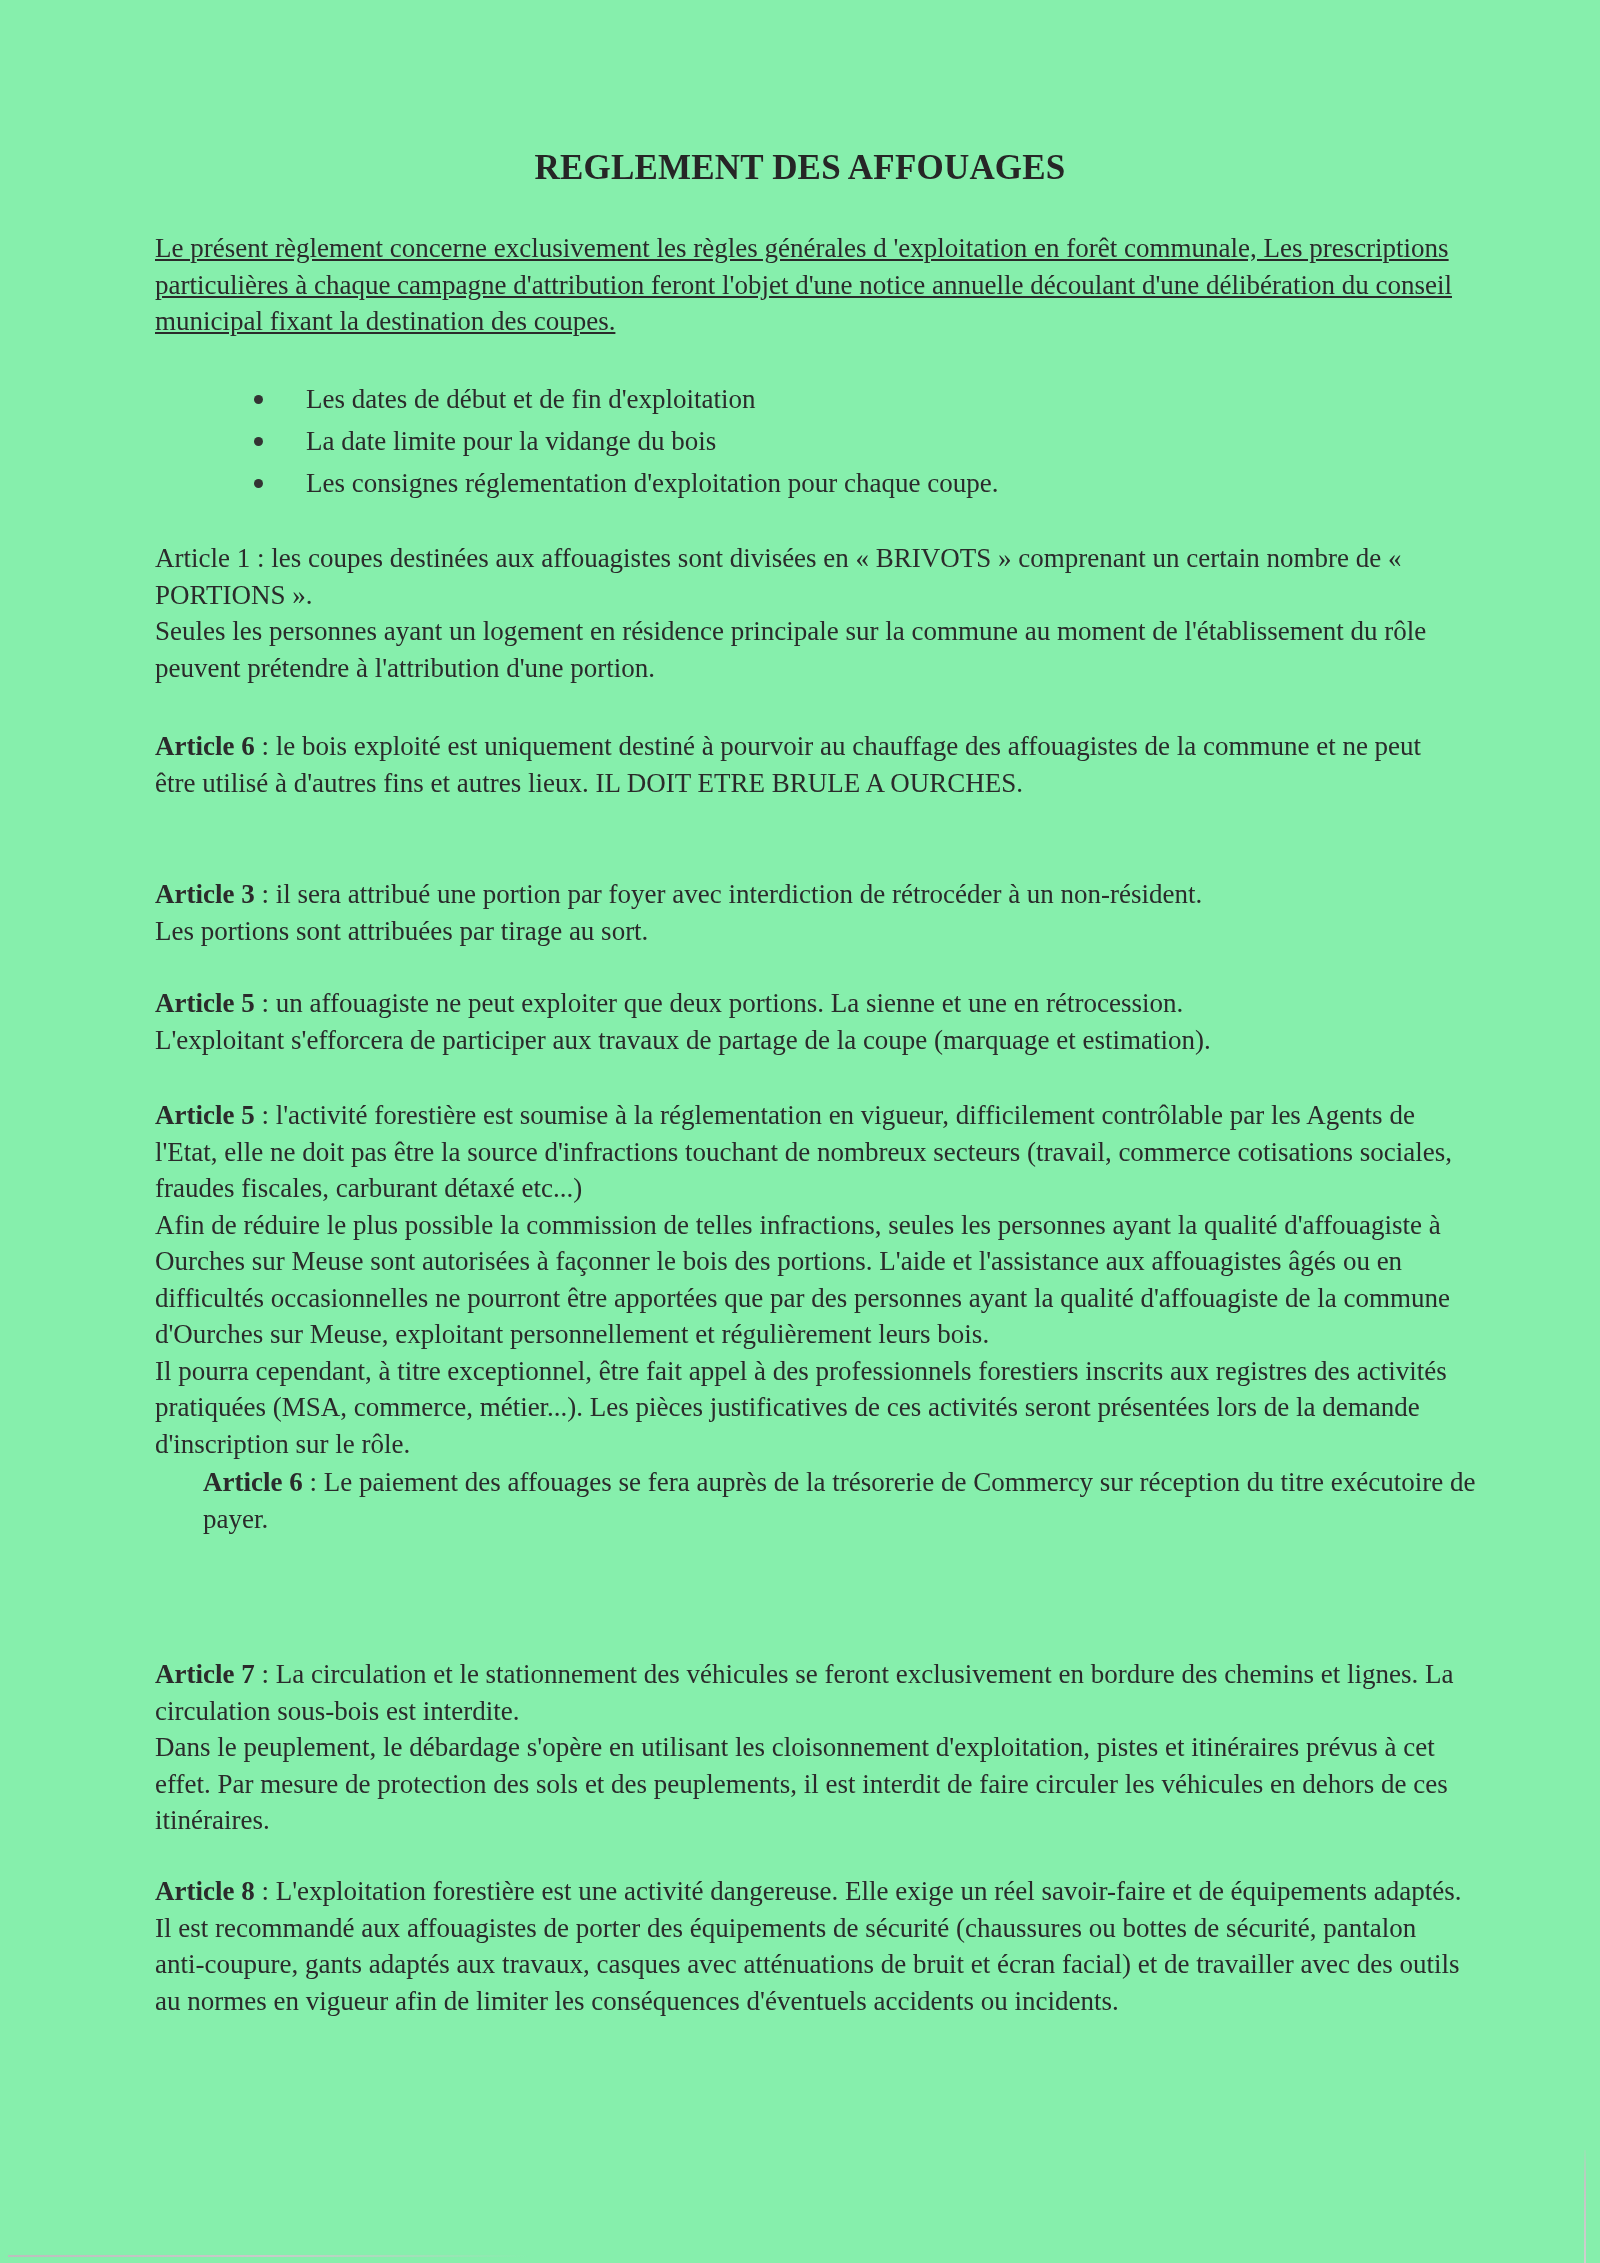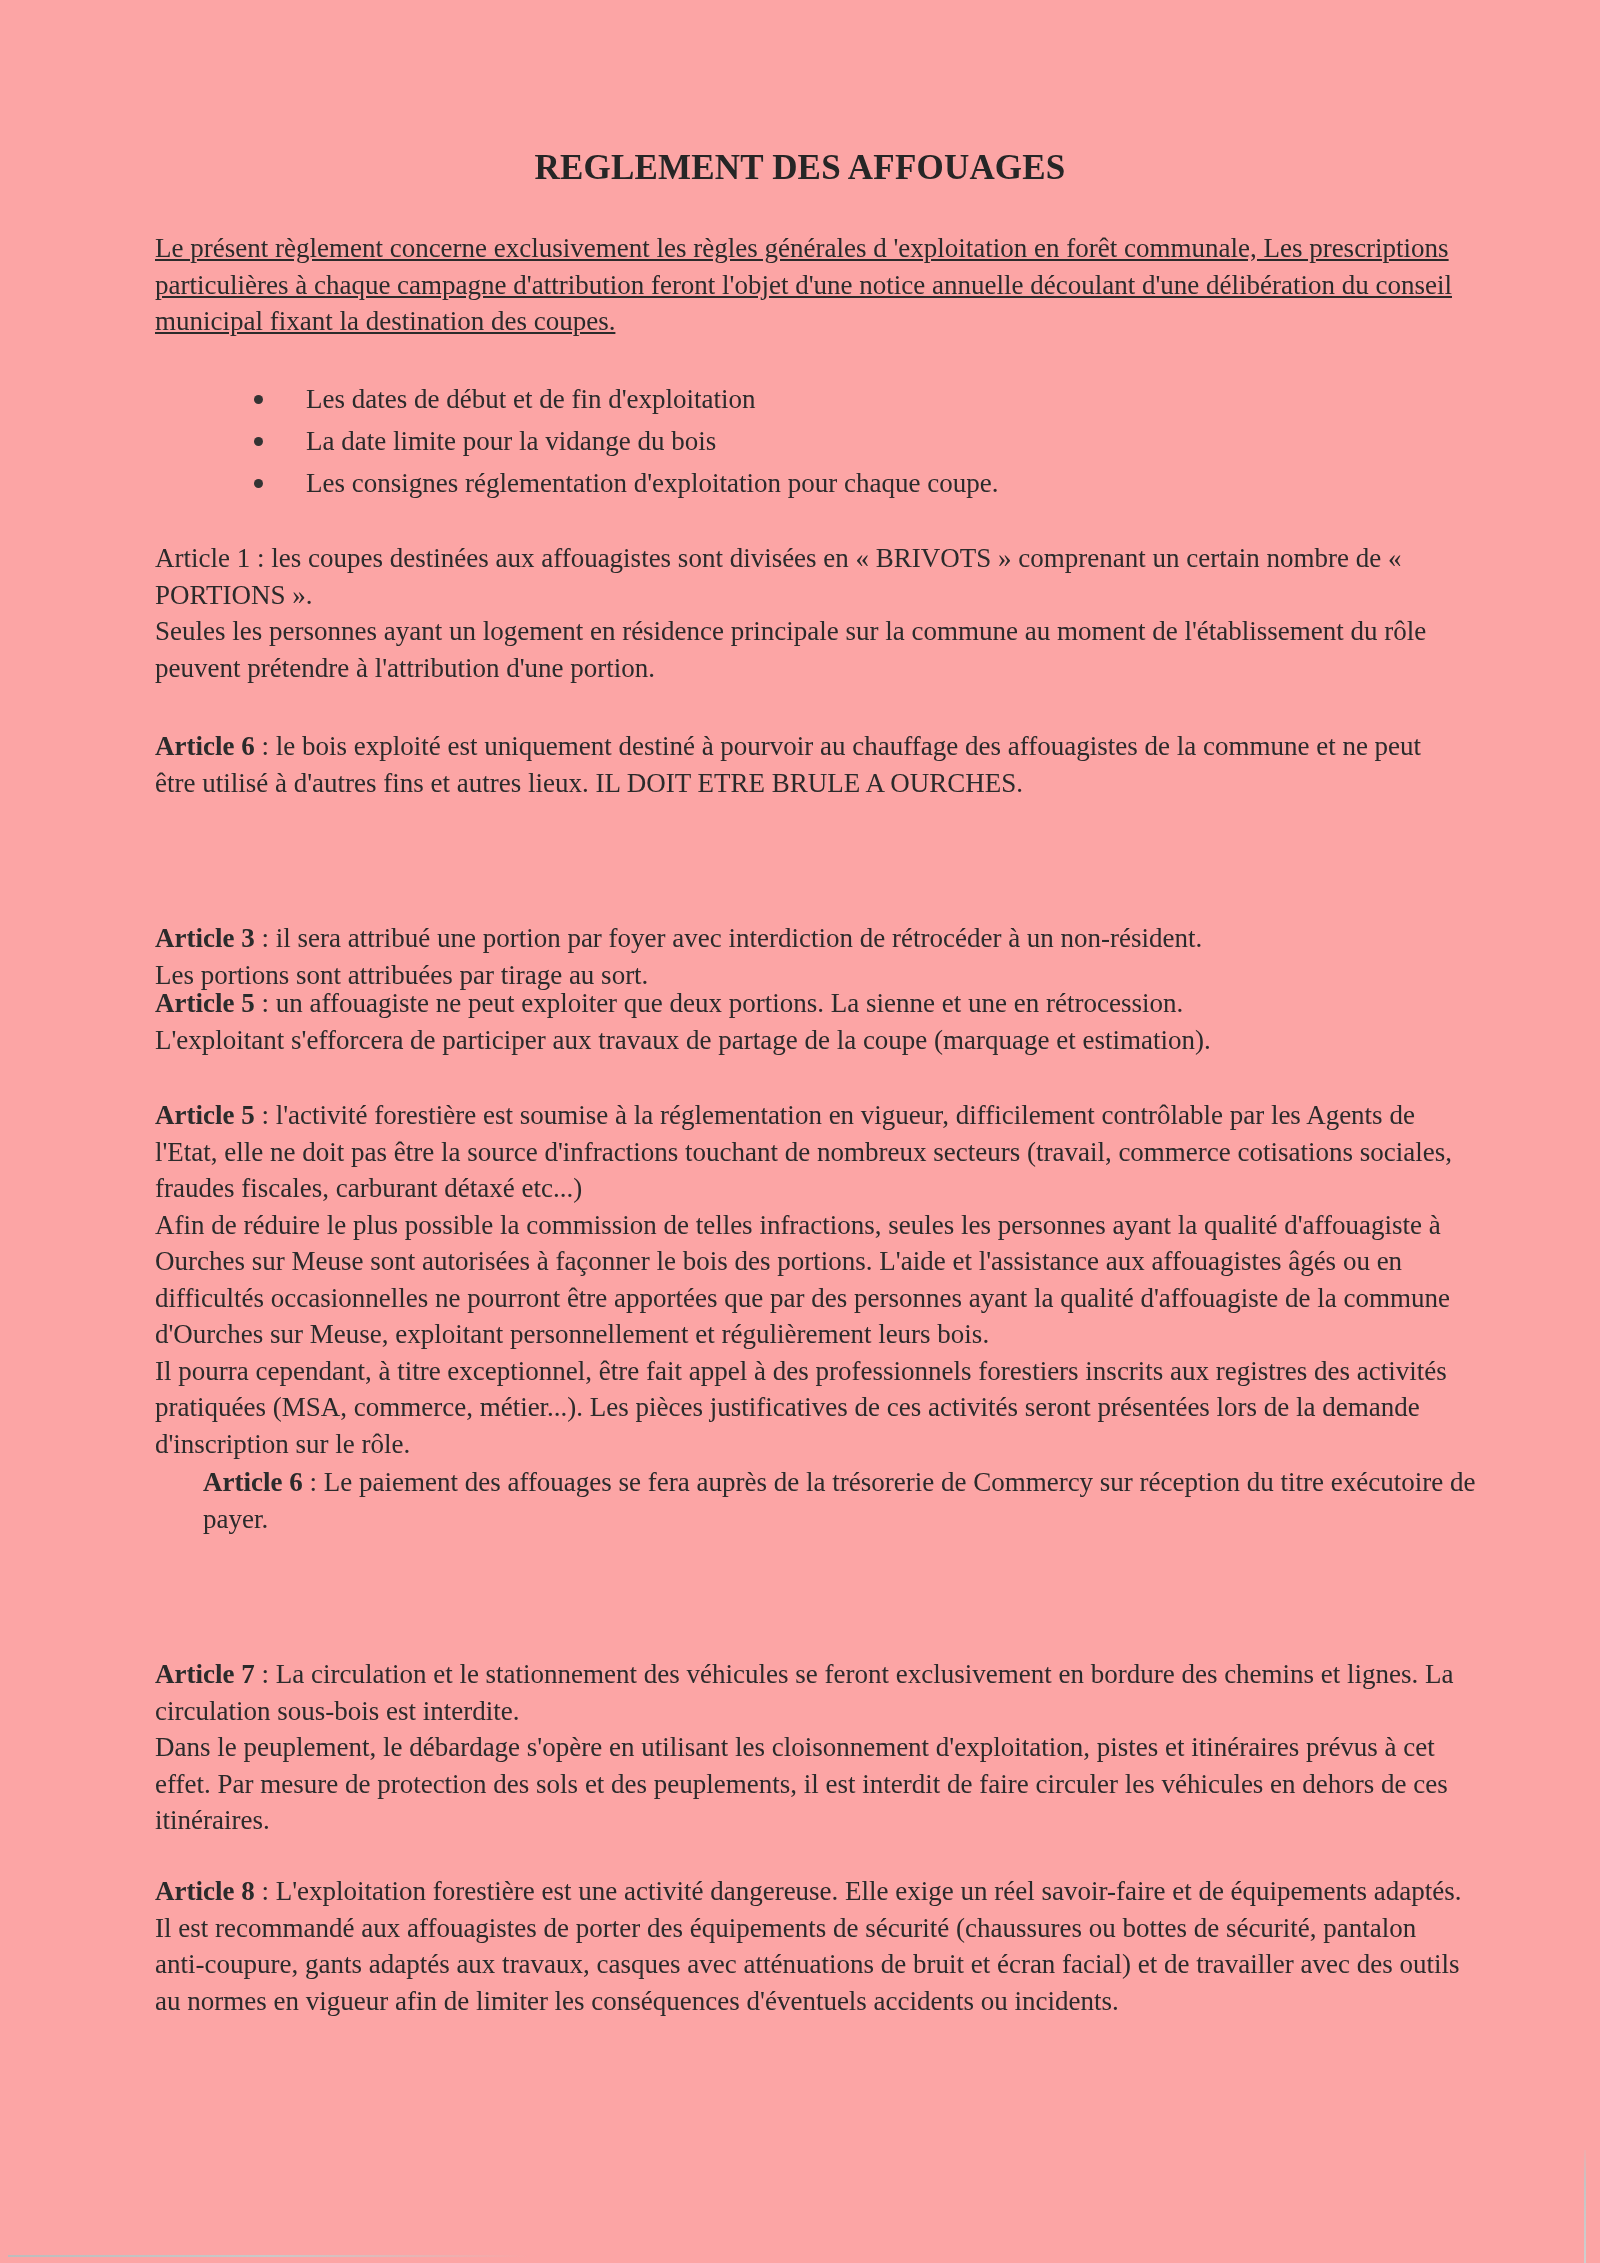--- a/index.html
+++ b/index.html
@@ -13,21 +13,21 @@
       position: relative;
       overflow: hidden;
       font-family: "Liberation Serif", "DejaVu Serif", serif;
       color: #2a2a2a;
     }
     .page {
       position: absolute;
       left: 0; top: 0;
       width: 1600px;
       height: 2263px;
-      background: #fca5a5;
+      background: #86efac;
     }
     .doc-title {
       position: absolute;
       top: 146px;
       left: 0;
       width: 1600px;
       text-align: center;
       font-size: 35px;
       font-weight: bold;
       letter-spacing: 0.2px;
@@ -66,21 +66,21 @@
       left: 99px;
       top: 17px;
       width: 9px;
       height: 9px;
       border-radius: 50%;
       background: #333;
     }
     .art-label { font-weight: bold; }
     .art1 { top: 540px; }
     .art2 { top: 728px; }
-    .art3 { top: 876px; margin-top: 44px; }
+    .art3 { top: 876px; }
     .art4 { top: 985px; }
     .art5 { top: 1097px; }
     .art6 { top: 1464px; margin-left: 48px; }
     .art7 { top: 1656px; }
     .art8 { top: 1873px; }
 
     .scan-line-bottom {
       position: absolute;
       left: 8px;
       top: 2255px;

